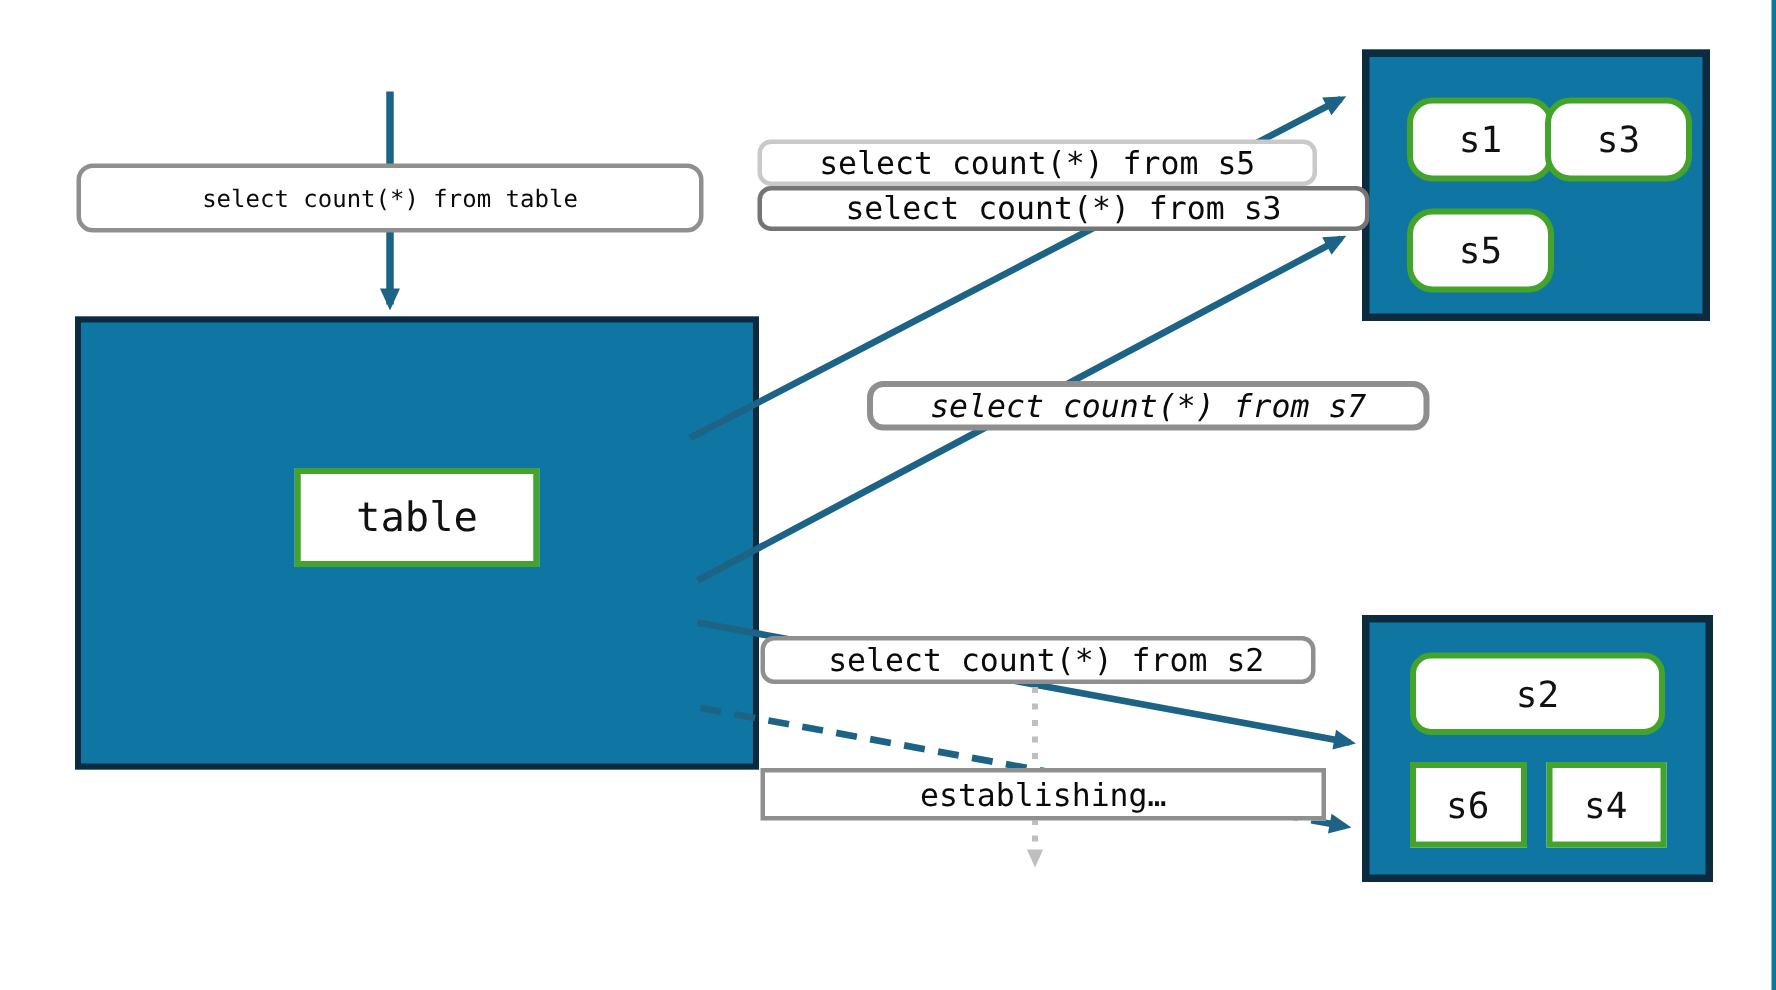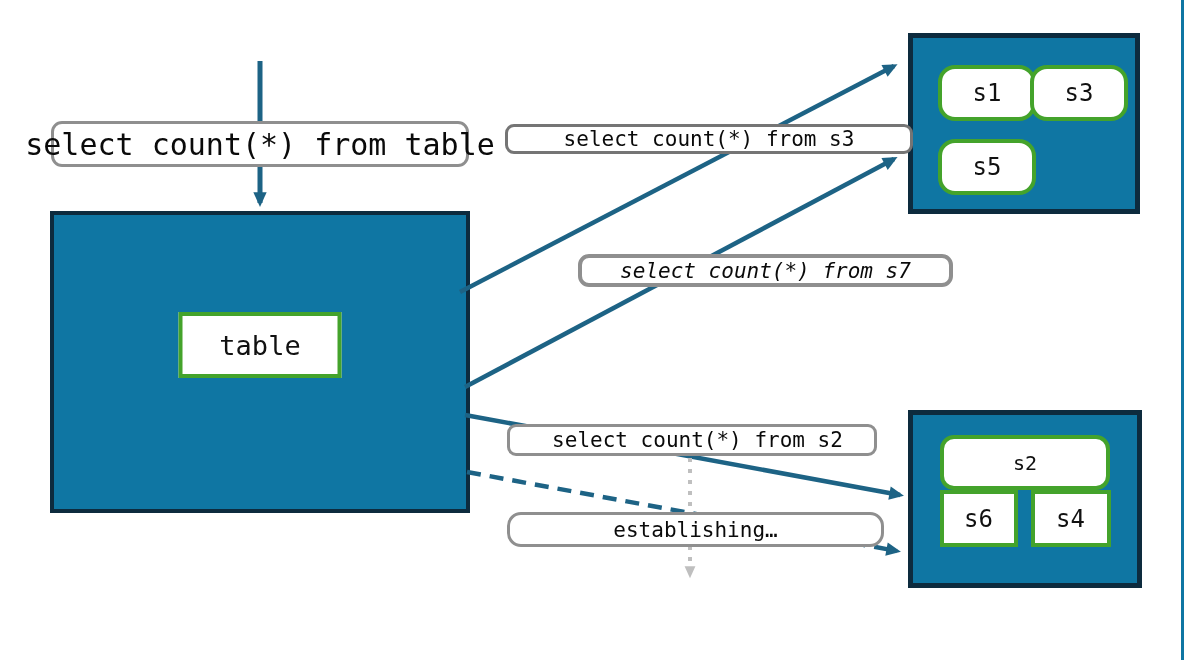--- a/index.html
+++ b/index.html
@@ -10,55 +10,55 @@
   
   .layer-boxes{position:absolute;inset:0;z-index:1;}
   #connector-layer{position:absolute;inset:0;z-index:2;pointer-events:none;}
   .layer-labels{position:absolute;inset:0;z-index:3;}
 
   
   .teal-box{
     position:absolute;background:#0F76A3;border:4px solid #0D2B3E;
     box-sizing:border-box;
   }
-  #table-box{left:50px;top:211px;width:420px;height:302px;}
+  #table-box{left:50px;top:211px;width:456px;height:302px;}
   #table-inner{
     position:absolute;left:50%;top:97px;transform:translateX(-50%);
     width:163px;height:66px;background:#fff;border:4px solid #44A32B;
     box-sizing:border-box;display:flex;align-items:center;justify-content:center;
     font-size:27px;color:#111;
   }
   #pool-top{left:908px;top:33px;width:232px;height:181px;border-width:5px;
     display:grid;grid-template-columns:80px 80px;gap:18px 12px;
     justify-content:center;align-content:start;padding-top:27px;}
   #pool-bottom{left:908px;top:410px;width:234px;height:178px;border-width:5px;
     display:flex;flex-direction:column;align-items:center;padding-top:20px;}
   .shard{
     background:#fff;border:4px solid #44A32B;box-sizing:border-box;
     display:flex;align-items:center;justify-content:center;
     font-size:24px;color:#111;
   }
   .shard.small{width:98px;height:56px;border-radius:17px;}
-  #shard-s2{width:170px;height:55px;font-size:20px;border-radius:14px;}
-  #pool-bottom .row2{display:flex;gap:13px;text-align:center;}
+  #shard-s2{width:170px;height:55px;font-size:24px;border-radius:14px;}
+  #pool-bottom .row2{display:flex;gap:13px;margin-top:18px;text-align:center;}
   #shard-s6{width:78px;height:57px;}
   #shard-s4{width:80px;height:57px;}
 
   
   .pill{
     position:absolute;background:#fff;border:3px solid #8F8F8F;border-radius:9px;
     box-sizing:border-box;display:flex;align-items:center;justify-content:center;
     font-size:21px;color:#0a0a0a;white-space:nowrap;
   }
-  #label-table-query{left:51px;top:109px;width:418px;height:46px;border-radius:11px;font-size:30px;margin-top:12px;}
+  #label-table-query{left:51px;top:109px;width:418px;height:46px;border-radius:11px;font-size:16px;}
   #label-s5-query{left:505px;top:93px;width:373px;height:31px;border-color:#C9C9C9;}
   #label-s3-query{left:505px;top:124px;width:408px;height:30px;border-color:#757575;}
   #label-s7-query{left:578px;top:254px;width:375px;height:33px;border-width:4px;border-radius:11px;font-style:italic;}
   #label-s2-query{left:507px;top:424px;width:370px;height:32px;padding-left:11px;}
-  #label-establishing{left:507px;top:512px;width:377px;height:35px;border-radius:14px;}
+  #label-establishing{left:507px;top:512px;width:377px;height:35px;border-radius:0;}
 
   
   #poolsize{
     position:absolute;left:598px;top:589px;width:190px;text-align:center;
     font-family:"Liberation Sans", sans-serif;font-size:27px;color:#C9CACC;
     z-index:3;
   }
   #poolsize .word{
     text-decoration:underline wavy #E0302E;
     text-decoration-thickness:2px;
@@ -137,20 +137,23 @@
 
     <line x1="690" y1="458" x2="690" y2="575" stroke="#BFBFBF" stroke-width="4" stroke-dasharray="4 7" marker-end="url(#head-gray)"></line>
   </svg>
 
   <div class="layer-labels">
 
     <div id="label-table-query" class="pill">
       <span>select count(*) from table</span>
     </div>
 
+    <div id="label-s5-query" class="pill">
+      <span>select count(*) from s5</span>
+    </div>
 
     <div id="label-s3-query" class="pill">
       <span>select count(*) from s3</span>
     </div>
 
     <div id="label-s7-query" class="pill">
       <span>select count(*) from s7</span>
     </div>
 
     <div id="label-s2-query" class="pill">

